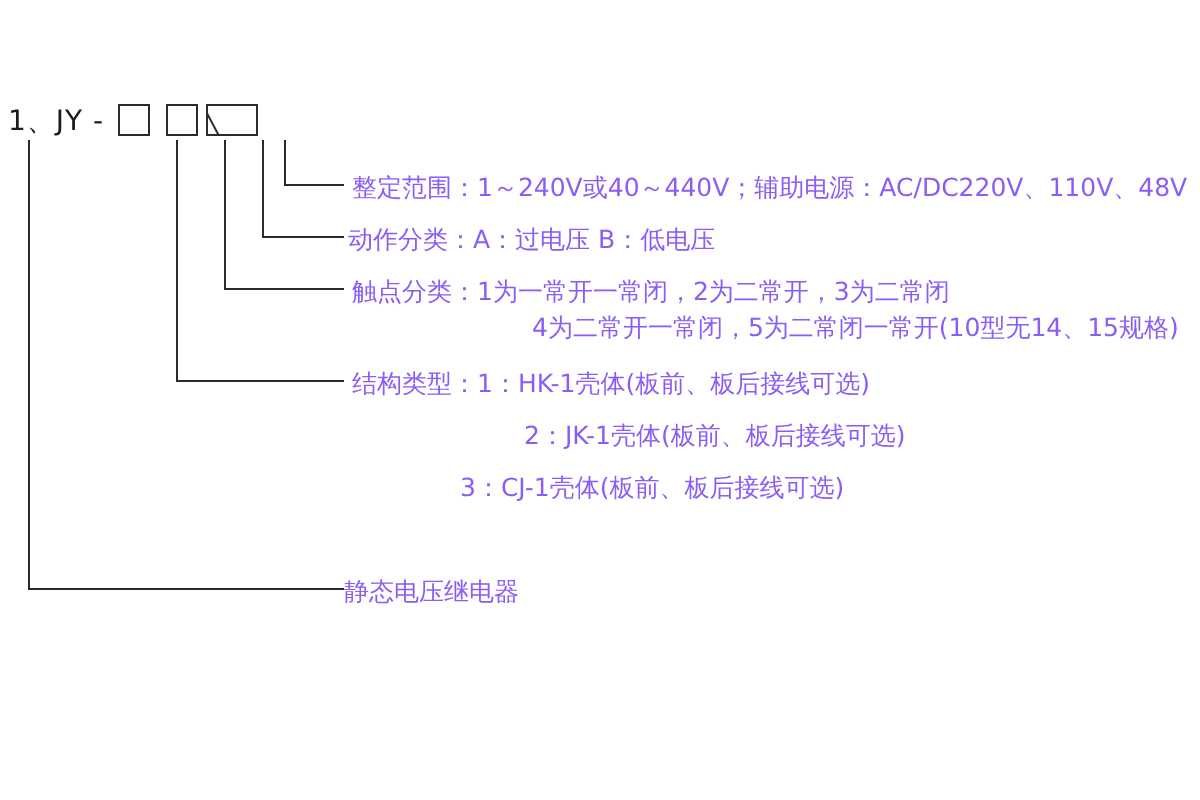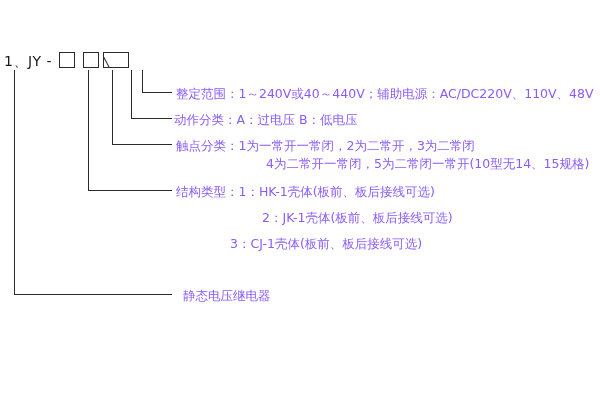--- a/index.html
+++ b/index.html
@@ -88,21 +88,21 @@
     color: #8b5cf6;
   }
   .label.l1 { left: 176px; top: 86px; }
   .label.l2 { left: 174px; top: 112px; }
   .label.l3 { left: 176px; top: 138px; }
   .label.l3b { left: 238px; top: 156px; margin-left: 28px; }
   .label.l4 { left: 176px; top: 184px; text-align: center; }
   .label.l4b { left: 230px; top: 210px; margin-left: 32px; }
   .label.l4c { left: 230px; top: 236px; }
   .label.l4d { left: 230px; top: 262px; }
-  .label.l5 { left: 183px; top: 288px; }
+  .label.l5 { left: 172px; top: 288px; }
 </style>
 </head>
 <body>
 
 <div id="stage">
 
   <div class="code-row">
     <span class="code-text">1、JY -</span>
     <span class="gap"></span>
     <span class="box"></span>

